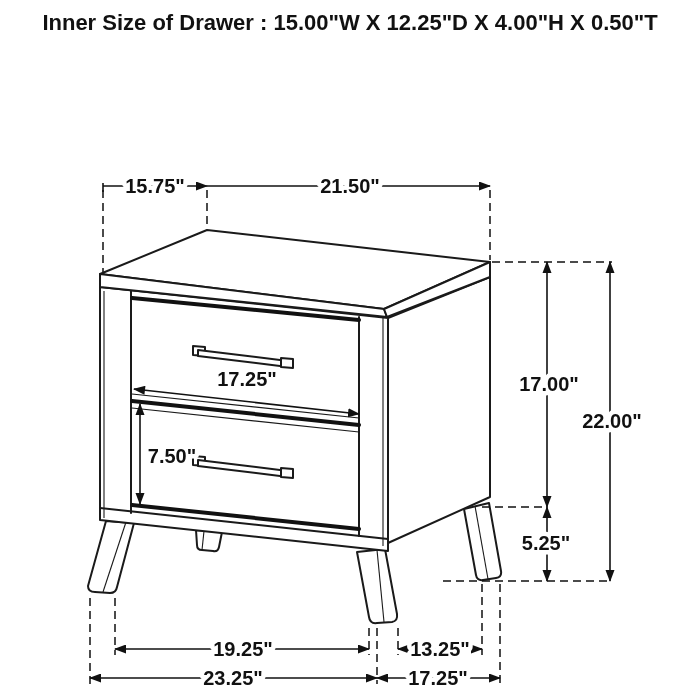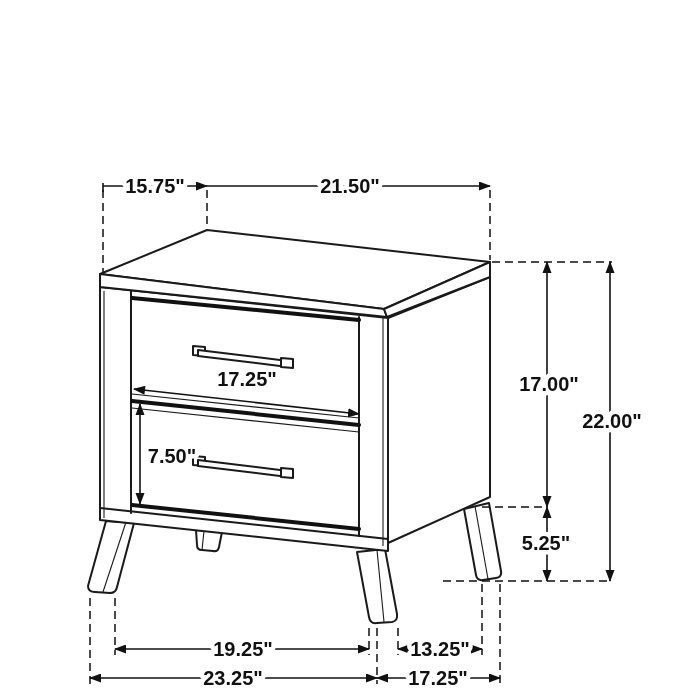--- a/index.html
+++ b/index.html
@@ -15,20 +15,21 @@
   .dim{stroke:#111;fill:none;stroke-width:1.6;}
   .ext{stroke:#111;fill:none;stroke-width:1.5;stroke-dasharray:8 5;}
   text.dimlabel{font-family:"Liberation Sans",sans-serif;font-size:20px;font-weight:bold;
         fill:#111;text-anchor:middle;paint-order:stroke;stroke:#ffffff;stroke-width:9px;
         stroke-linejoin:round;}
 </style>
 </head>
 <body>
 
 <div class="page">
+  <h1 class="page-title">Inner Size of Drawer : 15.00"W X 12.25"D X 4.00"H X 0.50"T</h1>
 
   <svg width="700" height="700" viewBox="0 0 700 700">
     <defs>
       <marker id="arrE" markerUnits="userSpaceOnUse" markerWidth="13" markerHeight="10" refX="11" refY="4.5" orient="auto">
         <path d="M0,0 L12,4.5 L0,9 Z" fill="#111"></path>
       </marker>
       <marker id="arrS" markerUnits="userSpaceOnUse" markerWidth="13" markerHeight="10" refX="1" refY="4.5" orient="auto">
         <path d="M12,0 L0,4.5 L12,9 Z" fill="#111"></path>
       </marker>
     </defs>

